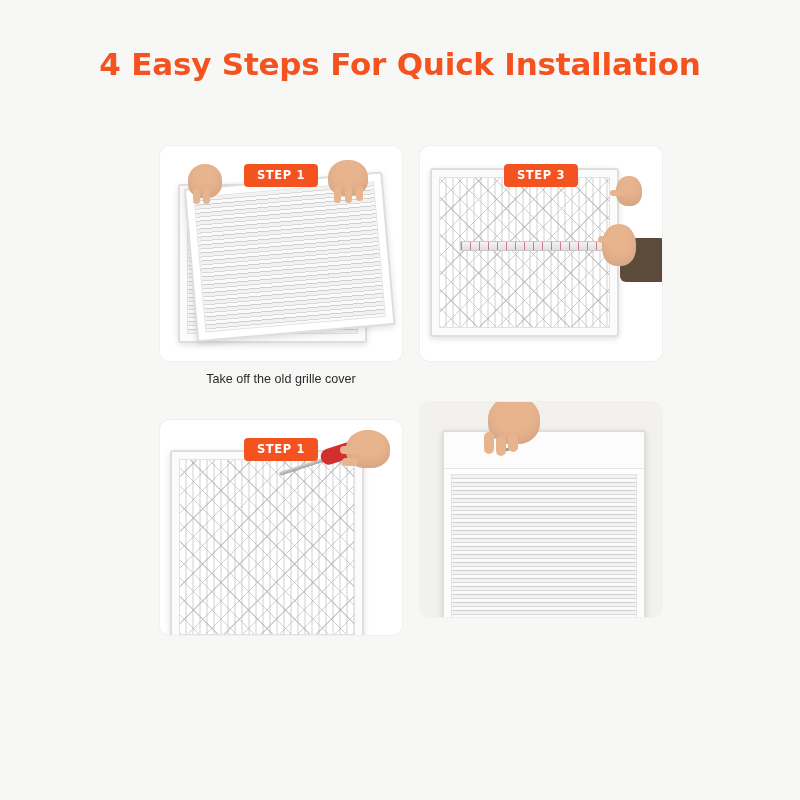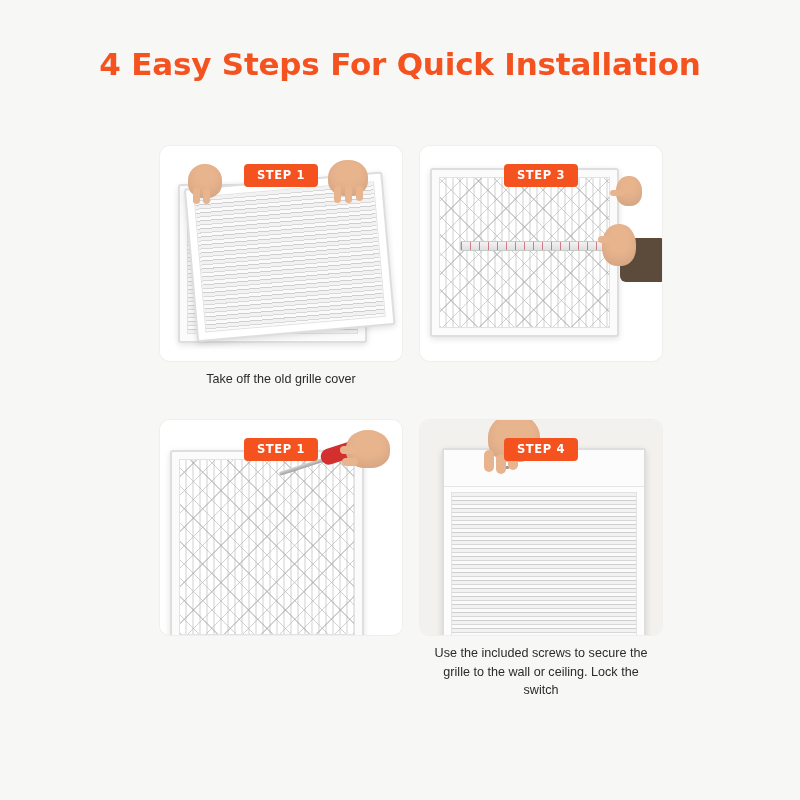--- a/index.html
+++ b/index.html
@@ -269,36 +269,32 @@
         <div class="driver-shaft" style="left:118px;top:44px;width:52px;transform:rotate(-18deg);"></div>
         <div class="driver-handle" style="left:160px;top:24px;width:46px;height:16px;transform:rotate(-18deg);"></div>
 
         <div class="hand" style="left:186px;top:10px;width:44px;height:38px;"></div>
         <div class="finger" style="left:180px;top:26px;width:18px;height:8px;"></div>
         <div class="finger" style="left:182px;top:38px;width:16px;height:8px;"></div>
       </div>
     </div>
 
     <div class="step">
-      <div class="badge-wrap">
-        <div class="badge">STEP 4</div>
-      </div>
       <div class="photo">
         <div class="wall-bg"></div>
         <div class="grille" style="left:22px;top:28px;width:200px;height:195px;background:#fdfdfd;">
           <div style="position:absolute;left:0;right:0;top:0;height:36px;background:#fcfcfc;border-bottom:1px solid #e6e6e6;">
             <div class="screw" style="left:56px;top:16px;"></div>
           </div>
           <div class="grille-inner" style="top:42px;">
             <div class="louvers"></div>
           </div>
         </div>
 
         <div class="hand" style="left:68px;top:-6px;width:52px;height:48px;"></div>
         <div class="finger" style="left:64px;top:30px;width:10px;height:22px;"></div>
         <div class="finger" style="left:76px;top:34px;width:10px;height:20px;"></div>
         <div class="finger" style="left:88px;top:32px;width:10px;height:18px;"></div>
       </div>
-      <div class="caption">Use the included screws to secure the grille to the wall or ceiling. Lock the switch</div>
     </div>
 
   </div>
 </div>
 
 </body></html>

